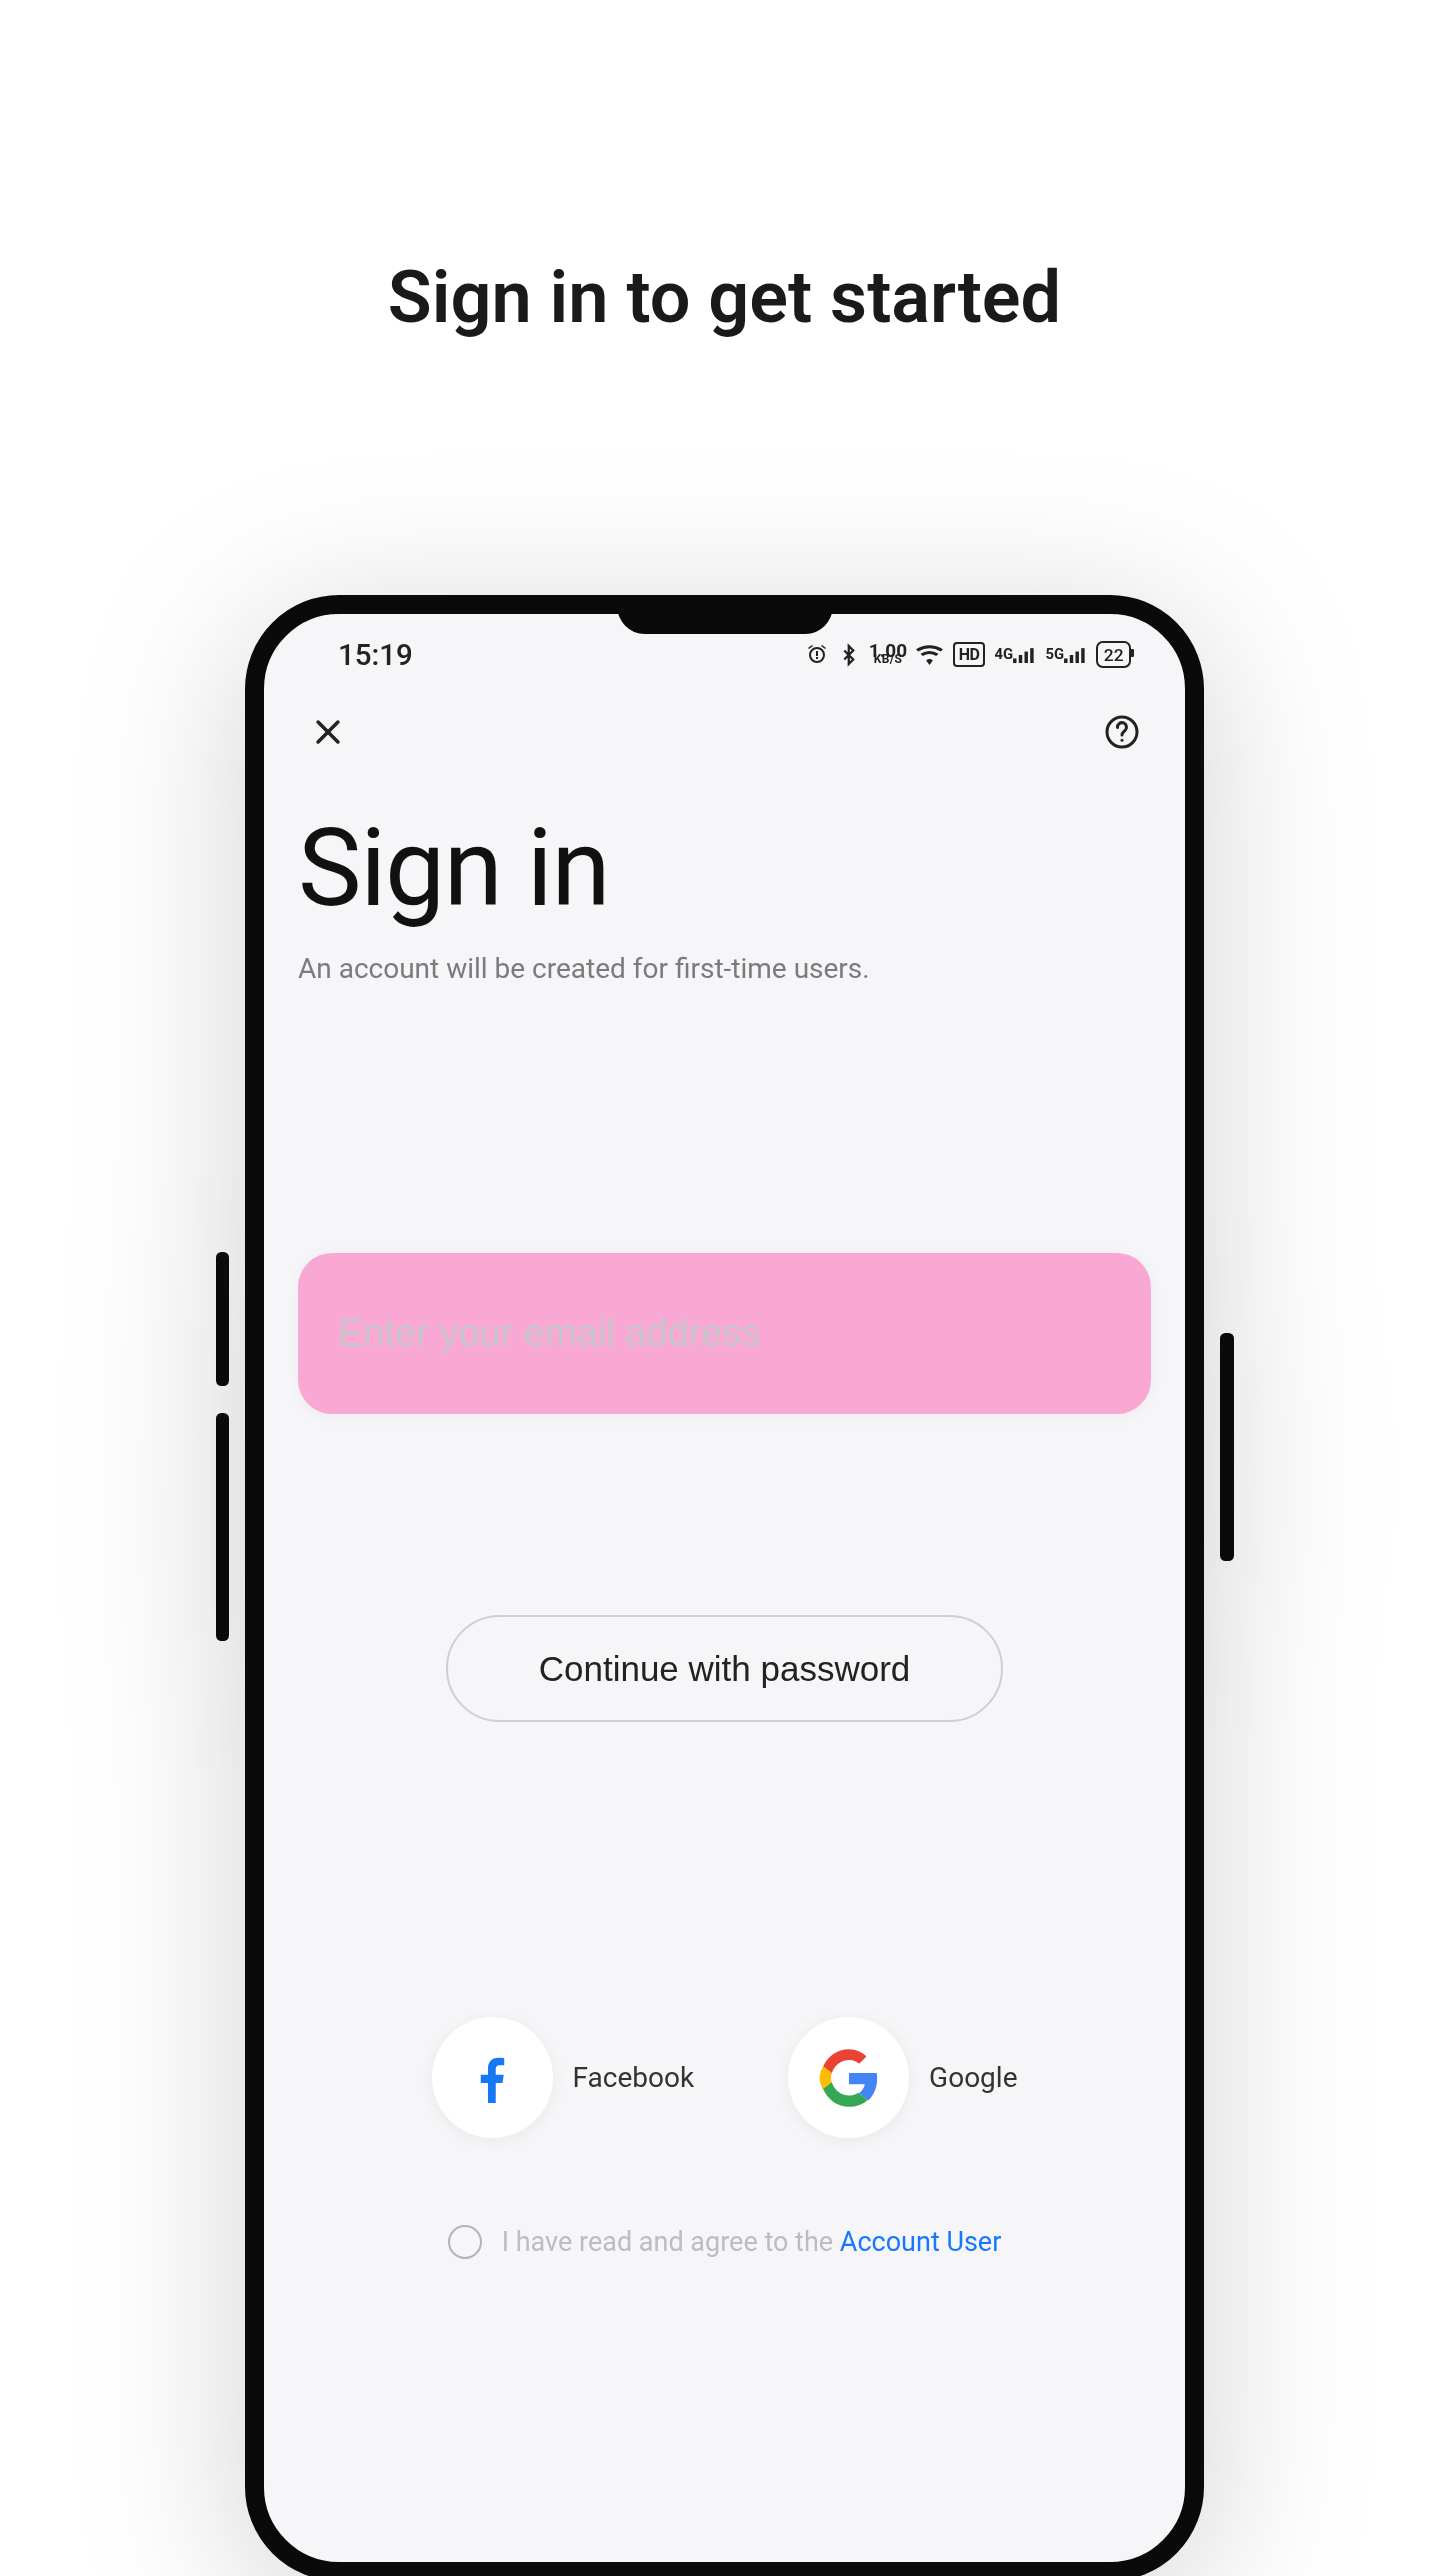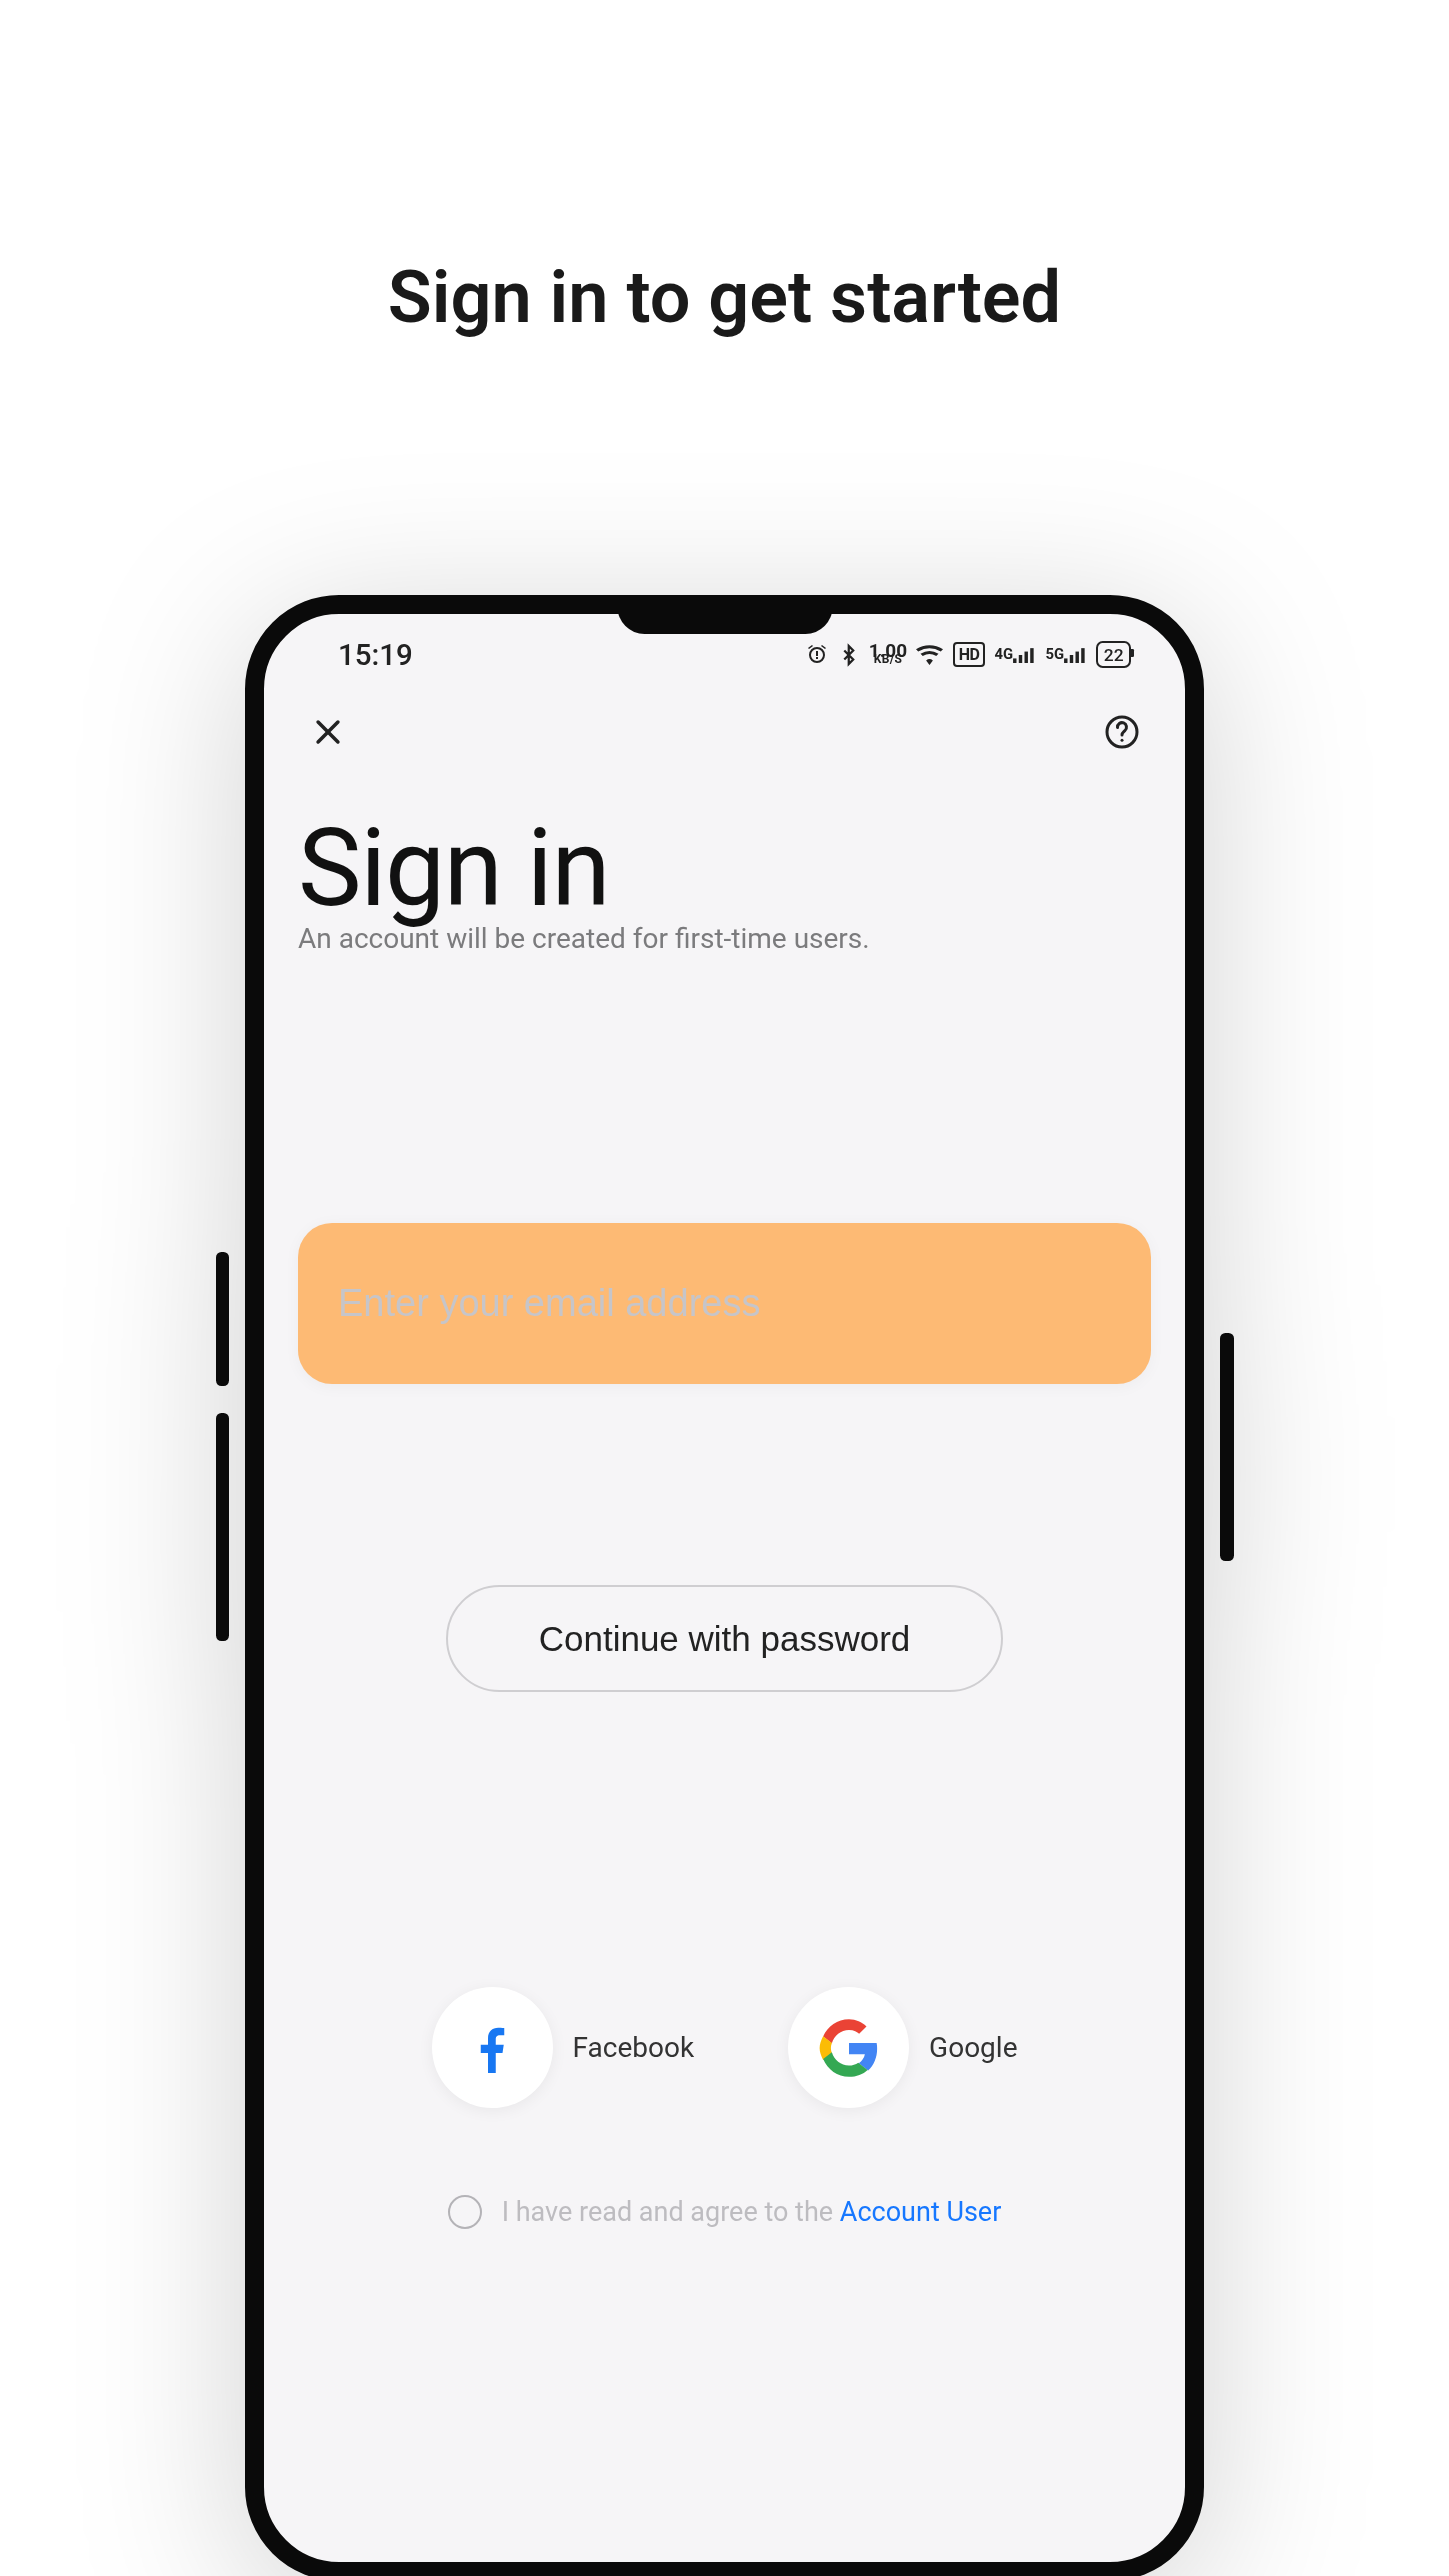--- a/index.html
+++ b/index.html
@@ -90,28 +90,28 @@
     .title {
       font-size: 107px;
       font-weight: 400;
       letter-spacing: -1.3px;
       color: #111;
       line-height: 1;
     }
     .subtitle {
       font-size: 28px;
       color: #7b7b7d;
-      margin-top: 0;
+      margin-top: 30px;
     }
 
     .form-area { padding: 268px 34px 0 34px; display:flex; flex-direction:column; align-items:center; }
     .email-input {
       width: 100%;
       height: 161px;
-      background: #fdba74;
+      background: #f9a8d4;
       border: none;
       border-radius: 34px;
       padding: 0 40px;
       font-size: 38px;
       color: #333;
       box-shadow: 0 2.7px 16px rgba(0,0,0,0.04);
     }
     .email-input::placeholder { color: #c6c5c9; }
 
     .btn-stack { margin-top: 201px; display:flex; flex-direction:column; gap:40px; align-items:center; width:100%; }

